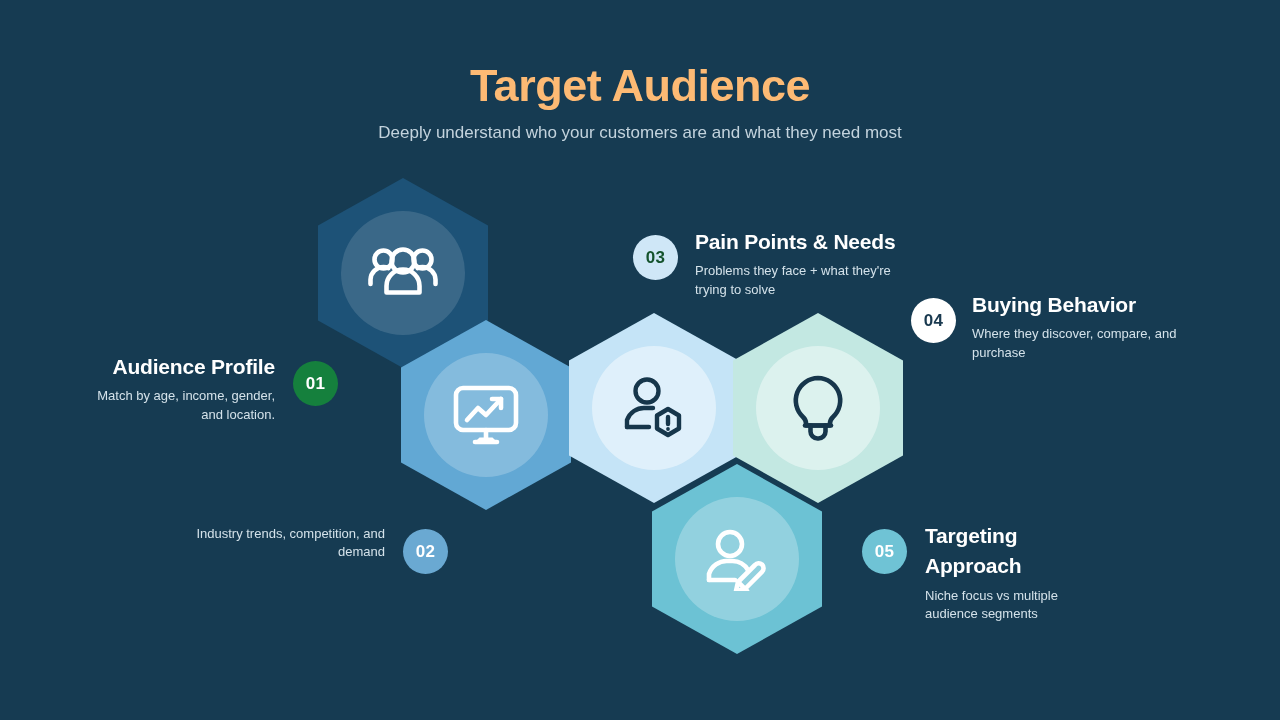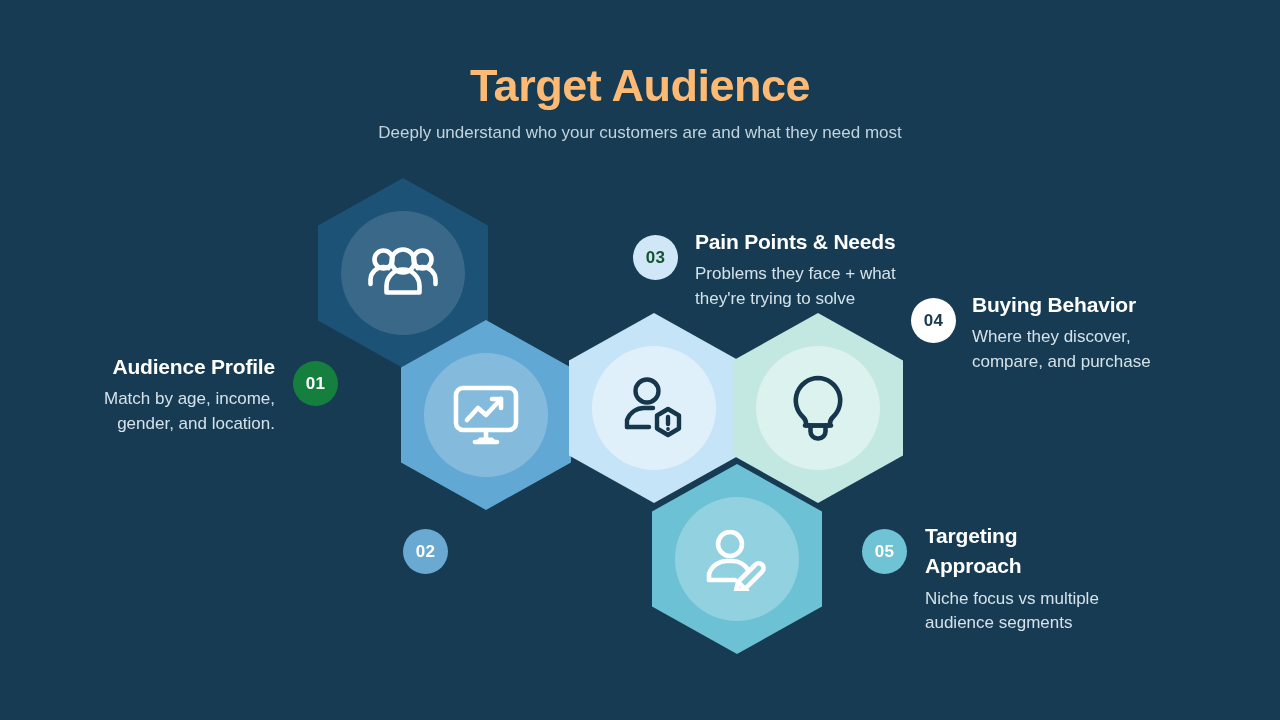--- a/index.html
+++ b/index.html
@@ -47,21 +47,21 @@
     letter-spacing:0.3px;
   }
 
   
   .label { position:absolute; }
   .label .lbl-title {
     font-size:21px; font-weight:bold; color:#ffffff;
     line-height:1.45; letter-spacing:-0.2px;
   }
   .label .lbl-desc {
-    margin-top:5px; font-size:17px; color:#d4e2ea;
+    margin-top:5px; font-size:13px; color:#d4e2ea;
     line-height:1.42; font-weight:400;
   }
   .label.right-align { text-align:right; }
   .label.left-align  { text-align:left; }
 </style>
 </head>
 <body>
 
 <div id="slide">
 
@@ -150,20 +150,21 @@
   <div class="badge" style="left:911px; top:298px; width:45px; height:45px; background:#ffffff; color:#19394f;">04</div>
 
   <div class="badge" style="left:862px; top:529px; width:45px; height:45px; background:#6fc3d5; color:#ffffff;">05</div>
 
   <div class="label right-align" style="left:75px; top:352px; width:200px;">
     <div class="lbl-title">Audience Profile</div>
     <div class="lbl-desc">Match by age, income, gender, and location.</div>
   </div>
 
   <div class="label right-align" style="left:185px; top:520px; width:200px;">
+    <div class="lbl-desc">Industry trends, competition, and demand</div>
   </div>
 
   <div class="label left-align" style="left:695px; top:227px; width:205px;">
     <div class="lbl-title">Pain Points &amp; Needs</div>
     <div class="lbl-desc">Problems they face + what they're trying to solve</div>
   </div>
 
   <div class="label left-align" style="left:972px; top:290px; width:215px;">
     <div class="lbl-title">Buying Behavior</div>
     <div class="lbl-desc">Where they discover, compare, and purchase</div>

